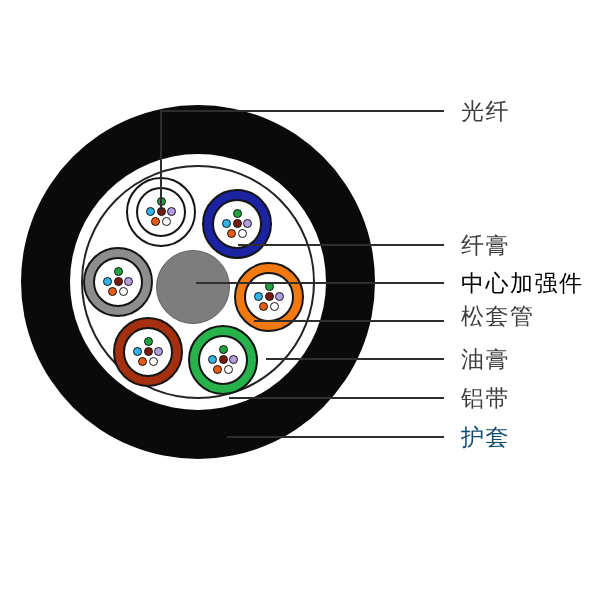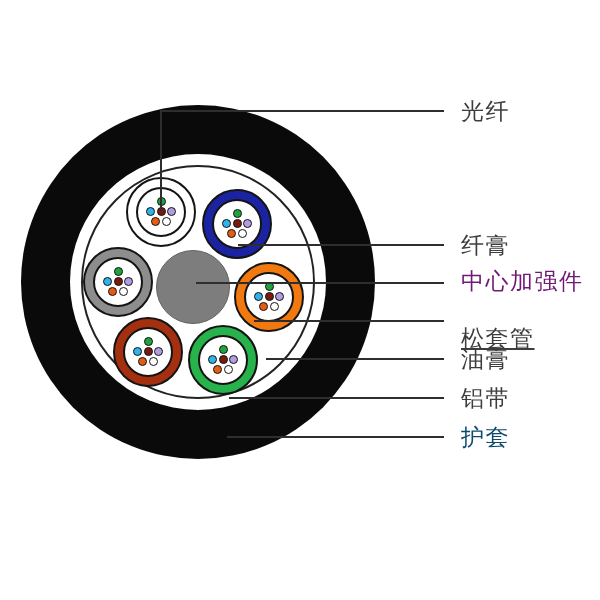--- a/index.html
+++ b/index.html
@@ -46,21 +46,21 @@
   #line-filling-gel     { left:266px; top:358px; width:178px; }
   #line-aluminum-tape   { left:229px; top:397px; width:215px; }
   #line-sheath          { left:227px; top:436px; width:217px; }
 
   
   .callout-label { position:absolute; left:461px; font-size:23px; line-height:28px;
                    color:#3d3d3d; letter-spacing:1.5px; white-space:nowrap; z-index:10; }
   #label-optical-fiber   { top:97px; }
   #label-fiber-gel       { top:231px; }
   #label-strength        { top:269px; }
-  #label-loose-tube      { top:324px;text-decoration:underline; }
+  #label-loose-tube      { top:302px; }
   #label-filling-gel     { top:345px; }
   #label-aluminum-tape   { top:384px; }
   #label-sheath          { top:423px; }
 </style>
 </head>
 <body>
 
 <div class="stage">
 
   <div class="circle" id="sheath" style="background: rgb(10, 10, 10);"></div>
@@ -139,19 +139,19 @@
   <div class="leader" id="line-optical-fiber" style="background: rgb(46, 46, 46);"></div>
   <div class="leader" id="line-fiber-gel" style="background: rgb(46, 46, 46);"></div>
   <div class="leader" id="line-strength" style="background: rgb(46, 46, 46);"></div>
   <div class="leader" id="line-loose-tube" style="background: rgb(46, 46, 46);"></div>
   <div class="leader" id="line-filling-gel" style="background: rgb(46, 46, 46);"></div>
   <div class="leader" id="line-aluminum-tape" style="background: rgb(46, 46, 46);"></div>
   <div class="leader" id="line-sheath" style="background: rgb(46, 46, 46);"></div>
 
   <div class="callout-label" id="label-optical-fiber" style="color: rgb(61, 61, 61);">光纤</div>
   <div class="callout-label" id="label-fiber-gel" style="color: rgb(61, 61, 61);">纤膏</div>
-  <div class="callout-label" id="label-strength" style="color: #701a75; font-family: Liberation Mono, monospace;">中心加强件</div>
+  <div class="callout-label" id="label-strength" style="color: #000000;">中心加强件</div>
   <div class="callout-label" id="label-loose-tube" style="color: rgb(61, 61, 61);">松套管</div>
   <div class="callout-label" id="label-filling-gel" style="color: rgb(61, 61, 61);">油膏</div>
   <div class="callout-label" id="label-aluminum-tape" style="color: rgb(61, 61, 61);">铝带</div>
   <div class="callout-label" id="label-sheath" style="color: #0c4a6e;">护套</div>
 
 </div>
 
 </body></html>

